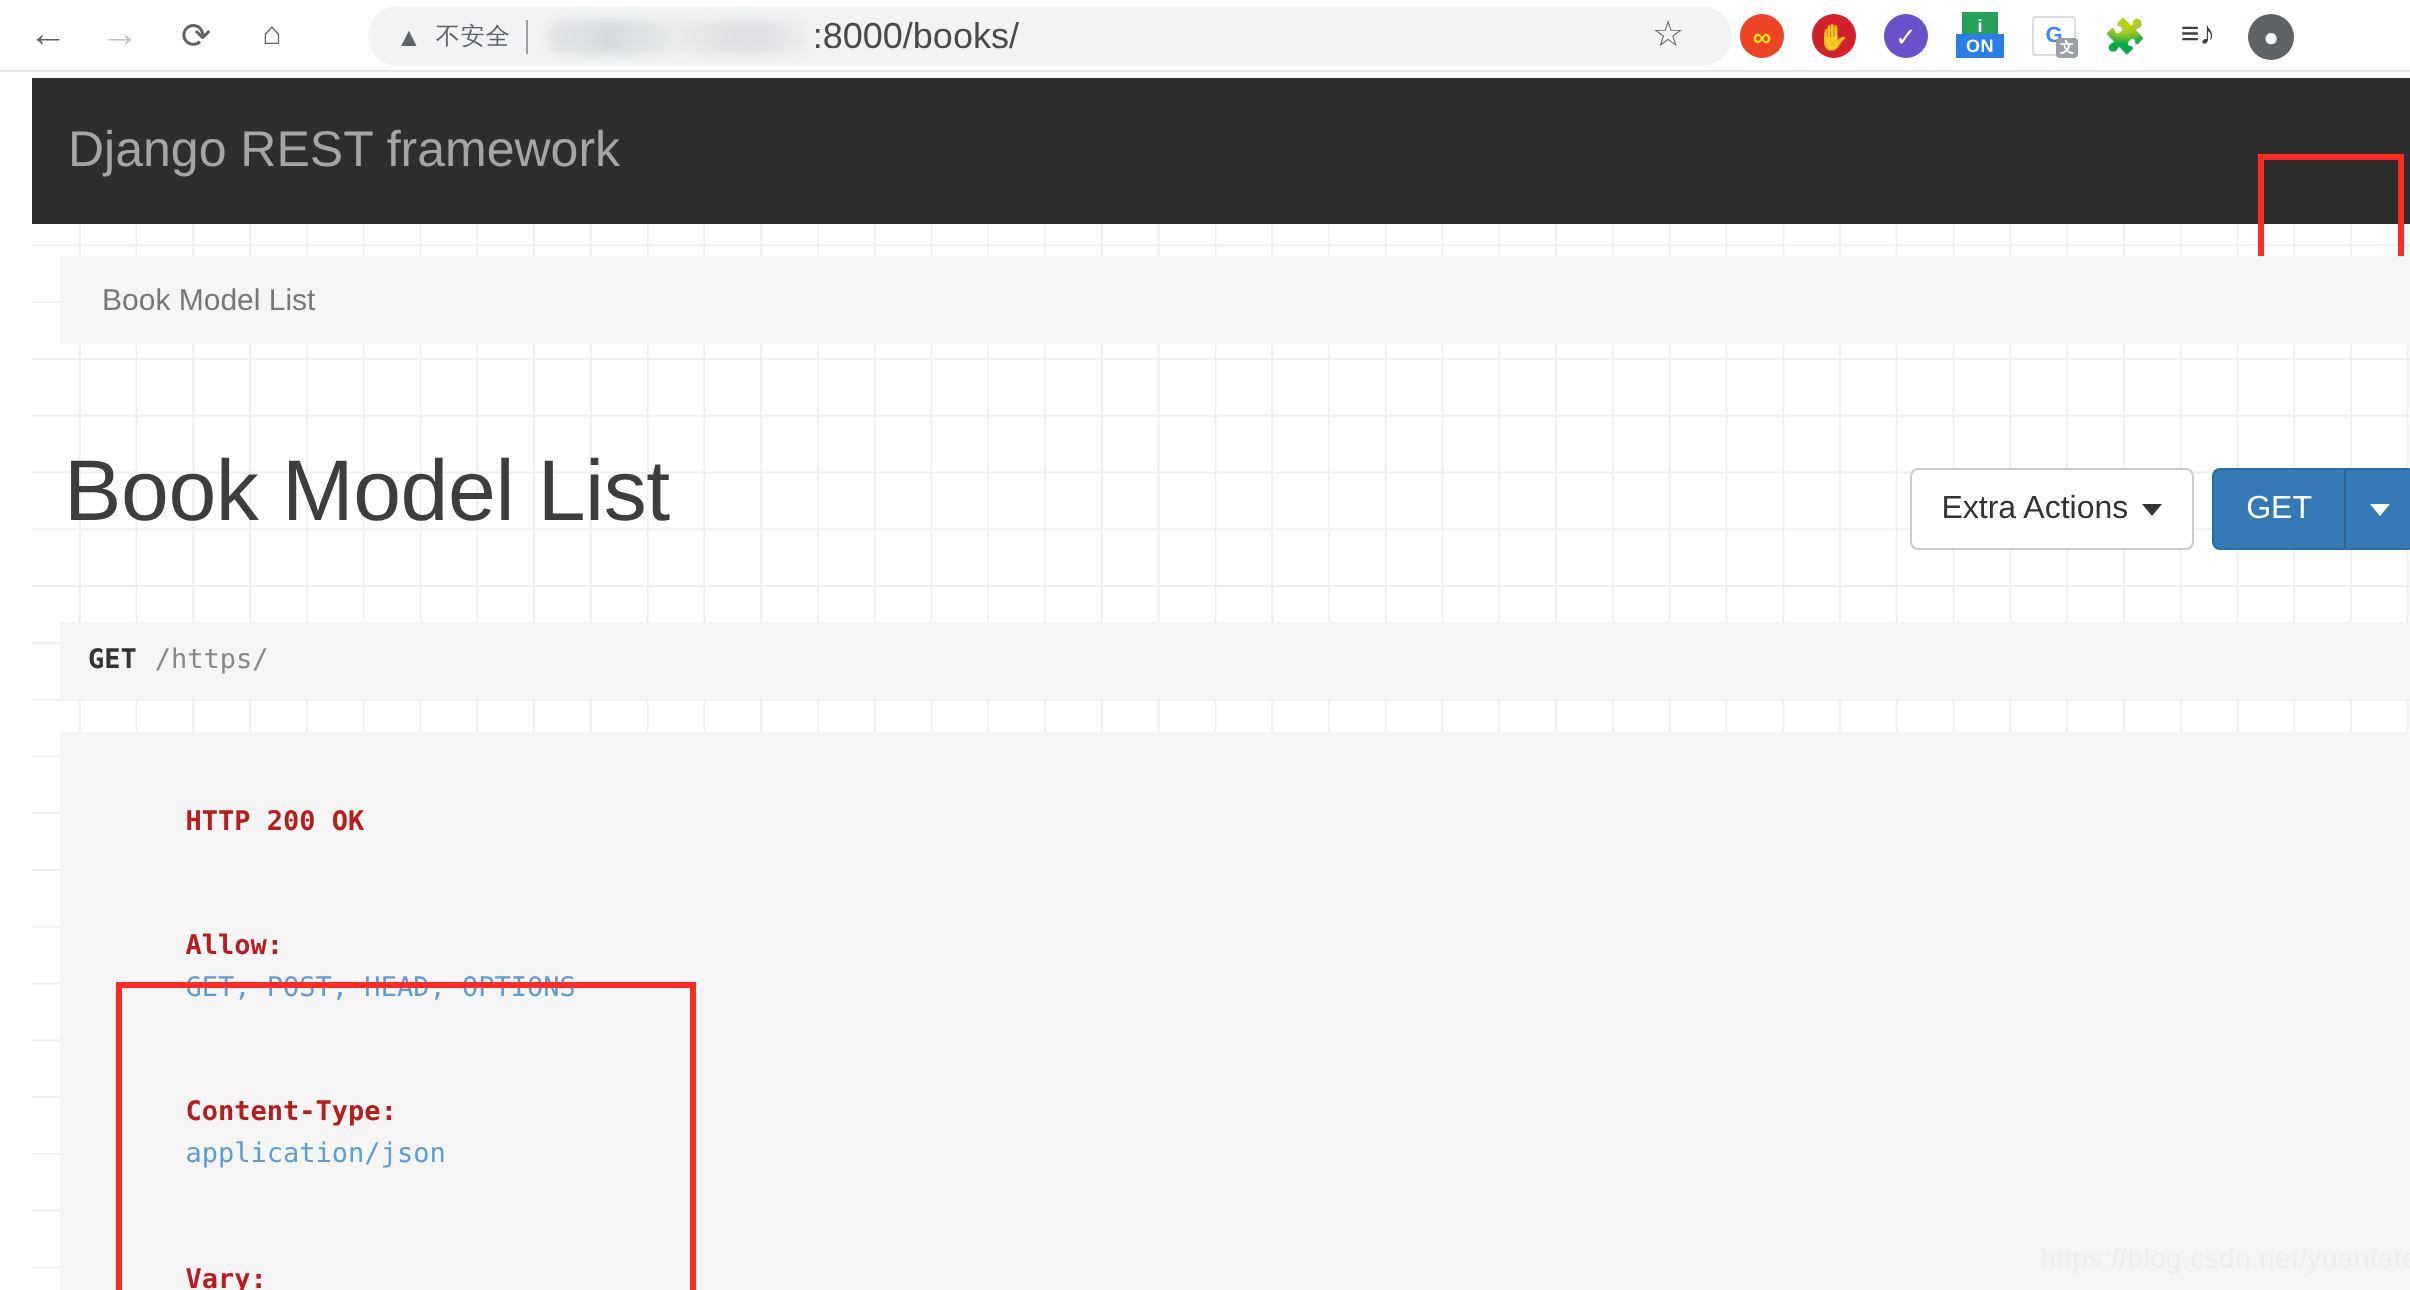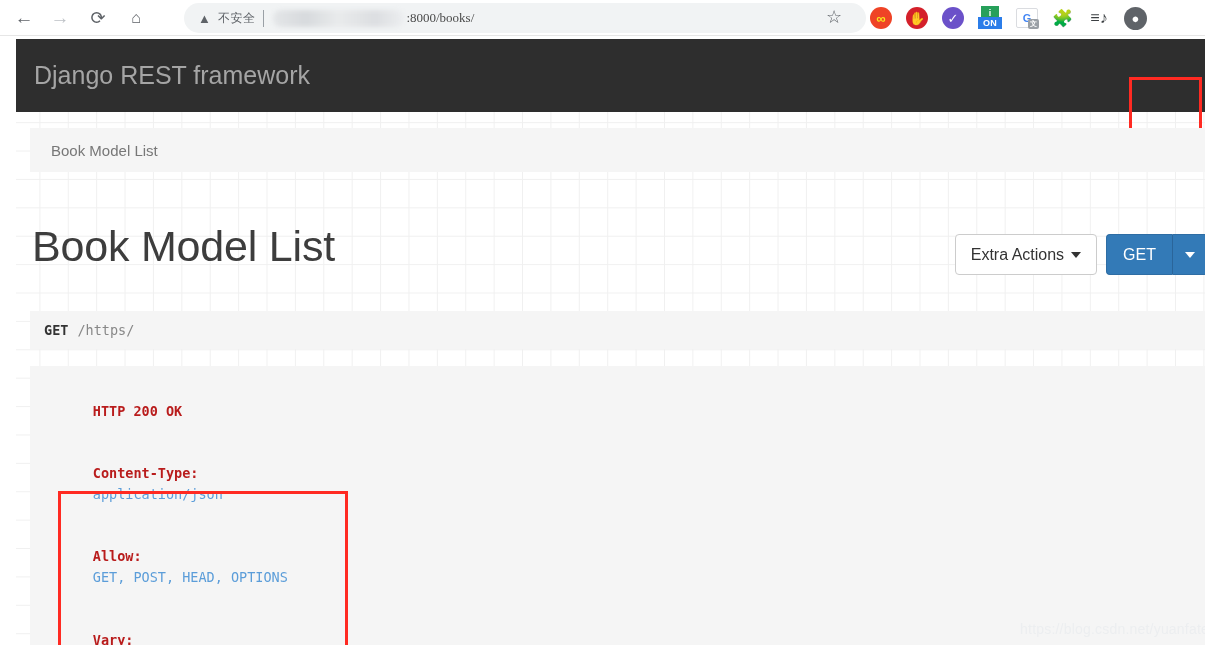--- a/index.html
+++ b/index.html
@@ -48,22 +48,22 @@
     width: 1px; height: 17px; background: #9aa0a6;
     margin: 0 9px 0 8px;
   }
   .url-blur {
     width: 131px; height: 17px;
     background: linear-gradient(90deg,#e4e6e8 0%, #d7dadd 25%, #e9ebec 50%, #dcdee1 78%, #eceef0 100%);
     border-radius: 8px;
     filter: blur(2.2px);
   }
   .url-text {
-    font-size: 13px; color: #4a4a4a; margin-left: 2px;
-    font-family: Liberation Serif, serif;
+    font-size: 18px; color: #4a4a4a; margin-left: 2px;
+    font-family: Liberation Sans, sans-serif;
   }
   .star-icon {
     position: absolute; left: 826px; top: 8px;
     font-size: 18px; color: #5f6368; line-height: 1;
   }
 
   .ext-icons {
     position: absolute; left: 870px; top: 0;
     height: 36px; display: flex; align-items: center; gap: 14px;
   }
@@ -318,26 +318,26 @@
   <div class="panel request-panel">
     <span class="mono req-method">GET</span>
     <span class="mono req-path">/https/</span>
   </div>
 
   <div class="panel response-panel">
     <div class="mono resp-line">
       <span class="hdr-key">HTTP 200 OK</span>
     </div>
     <div class="mono resp-line">
+      <span class="hdr-key">Allow:</span>
+      <span class="hdr-val">GET, POST, HEAD, OPTIONS</span>
+    </div>
+    <div class="mono resp-line">
       <span class="hdr-key">Content-Type:</span>
       <span class="hdr-val">application/json</span>
-    </div>
-    <div class="mono resp-line">
-      <span class="hdr-key">Allow:</span>
-      <span class="hdr-val">GET, POST, HEAD, OPTIONS</span>
     </div>
     <div class="mono resp-line">
       <span class="hdr-key">Vary:</span>
       
     </div>
 
   </div>
 
   <div class="annot-json"></div>
 

